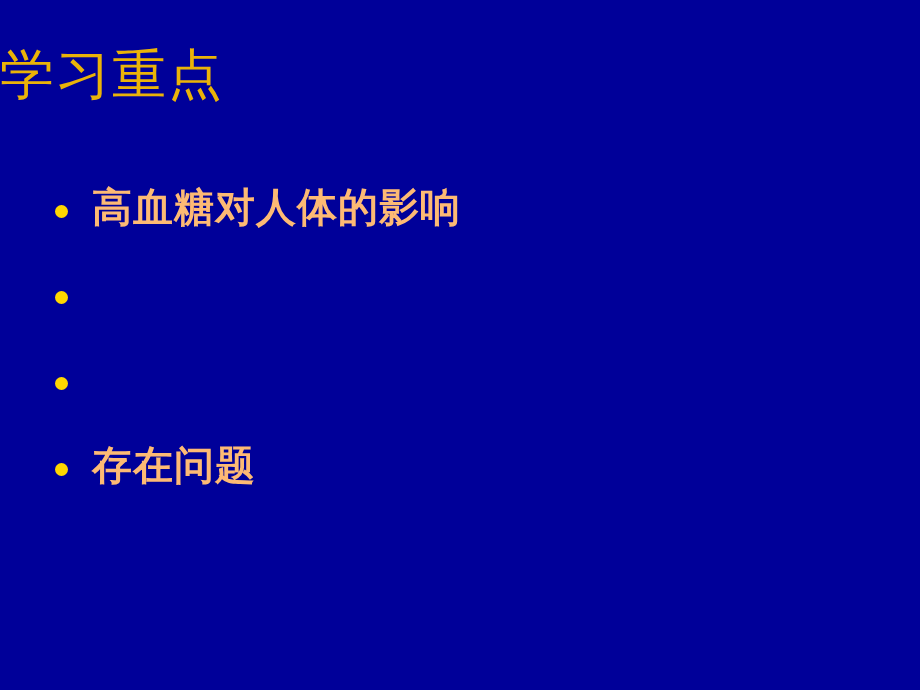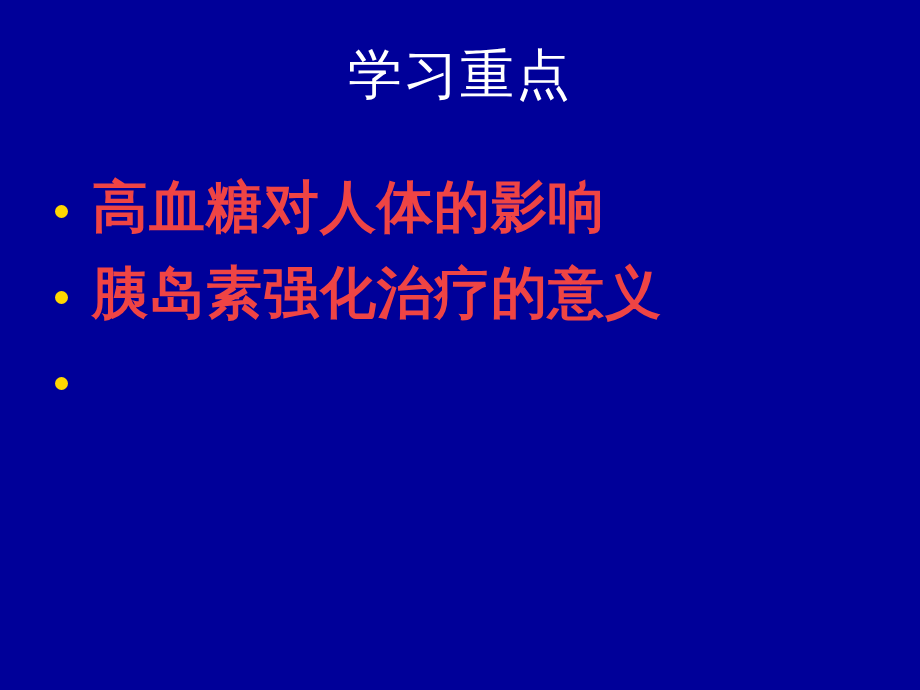--- a/index.html
+++ b/index.html
@@ -17,45 +17,45 @@
     width: 920px;
     height: 690px;
     background: #000099;
     overflow: hidden;
   }
   #slide-title {
     position: absolute;
     left: 0;
     top: 44px;
     width: 920px;
-    text-align: center;
+    text-align: left;
     font-family: "DejaVu Serif", "Liberation Serif", serif;
     font-size: 54px;
     line-height: 62px;
     letter-spacing: 2px;
-    color: #ffffff;
+    color: #eab308;
     white-space: nowrap;
     font-weight: 400;
   }
   #bullet-list {
     position: absolute;
     left: 48px;
     top: 166px;
     width: 820px;
     list-style: none;
     margin: 0;
     padding: 0;
   }
   .bullet-item {
     position: relative;
     height: 86px;
     padding-left: 44px;
-    color: #ef4444;
+    color: #fdba74;
     font-family: "DejaVu Sans", "Liberation Sans", sans-serif;
-    font-size: 56px;
+    font-size: 40px;
     line-height: 82px;
     font-weight: 600;
     letter-spacing: 1px;
     white-space: nowrap;
   }
   .bullet-marker {
     position: absolute;
     left: 7px;
     top: 39px;
     width: 13px;
@@ -77,23 +77,26 @@
 
   <ul id="bullet-list">
 
     <li class="bullet-item">
       <span class="bullet-marker"></span>
       <span class="bullet-text">高血糖对人体的影响</span>
     </li>
 
     <li class="bullet-item">
       <span class="bullet-marker"></span>
-      <span class="bullet-text">胰岛素强化治疗的意义</span>
     </li>
 
     <li class="bullet-item">
       <span class="bullet-marker"></span>
     </li>
 
+    <li class="bullet-item">
+      <span class="bullet-marker"></span>
+      <span class="bullet-text">存在问题</span>
+    </li>
 
   </ul>
 
 </div>
 
 </body></html>

